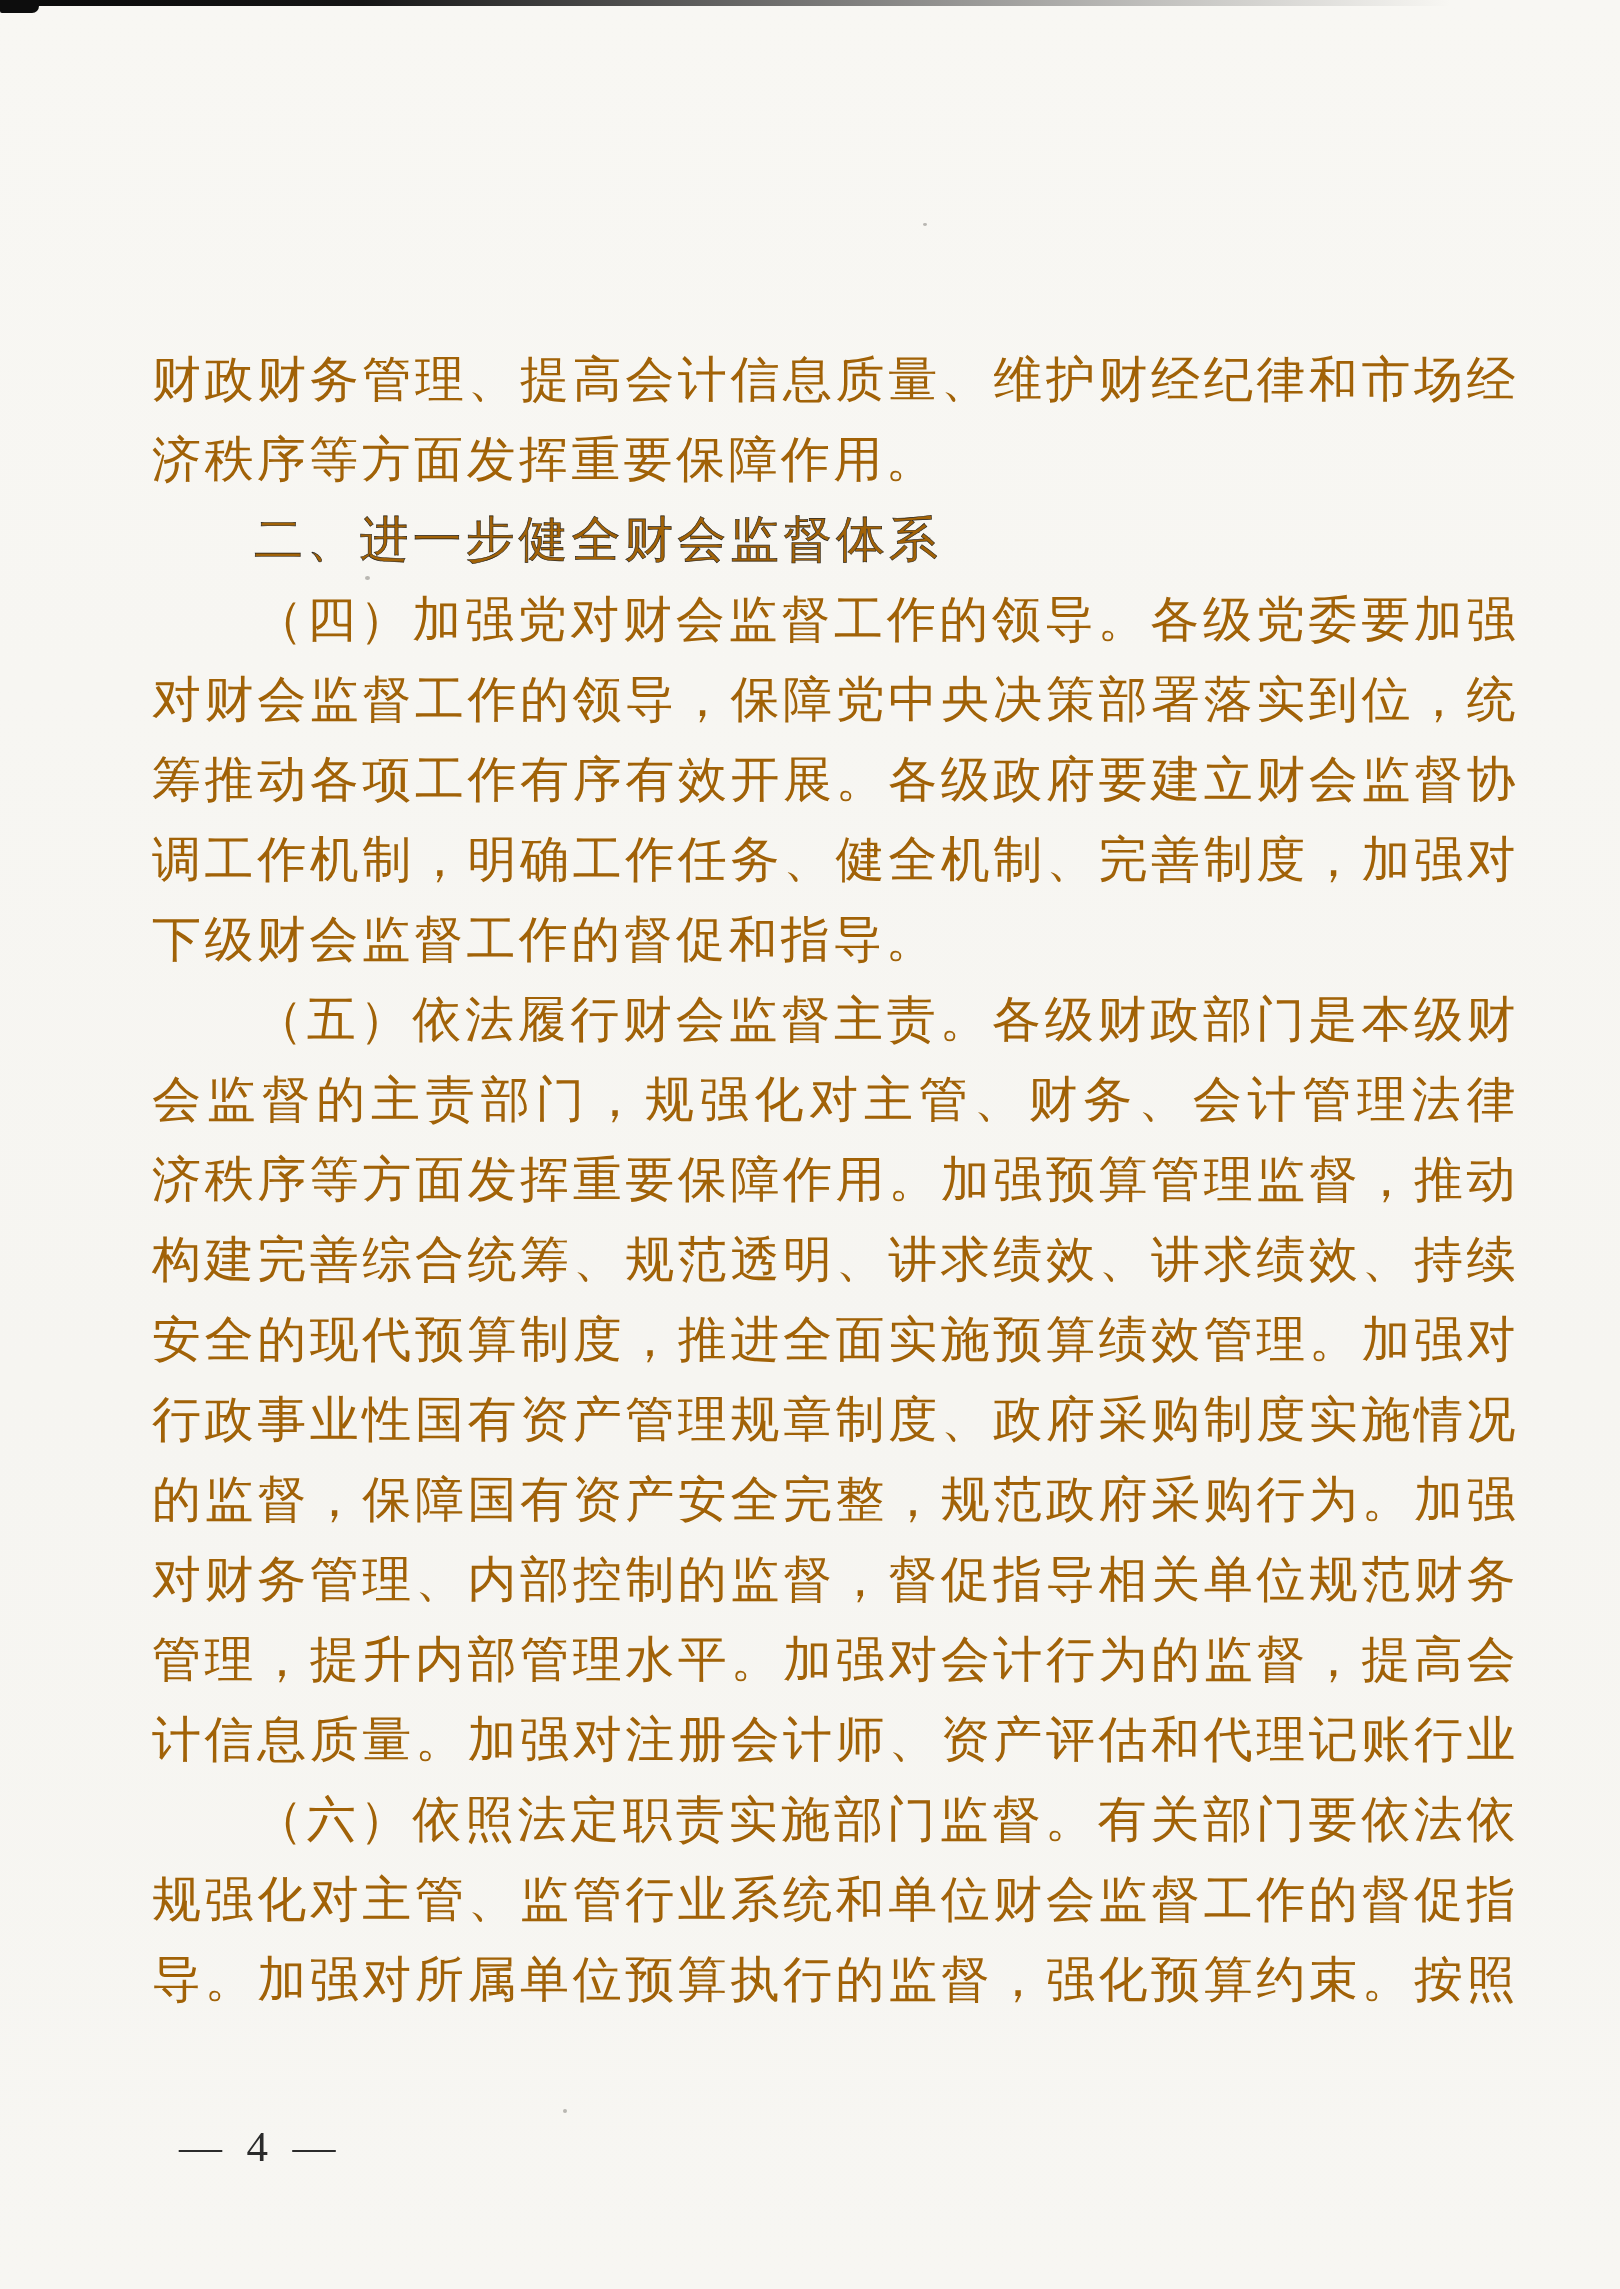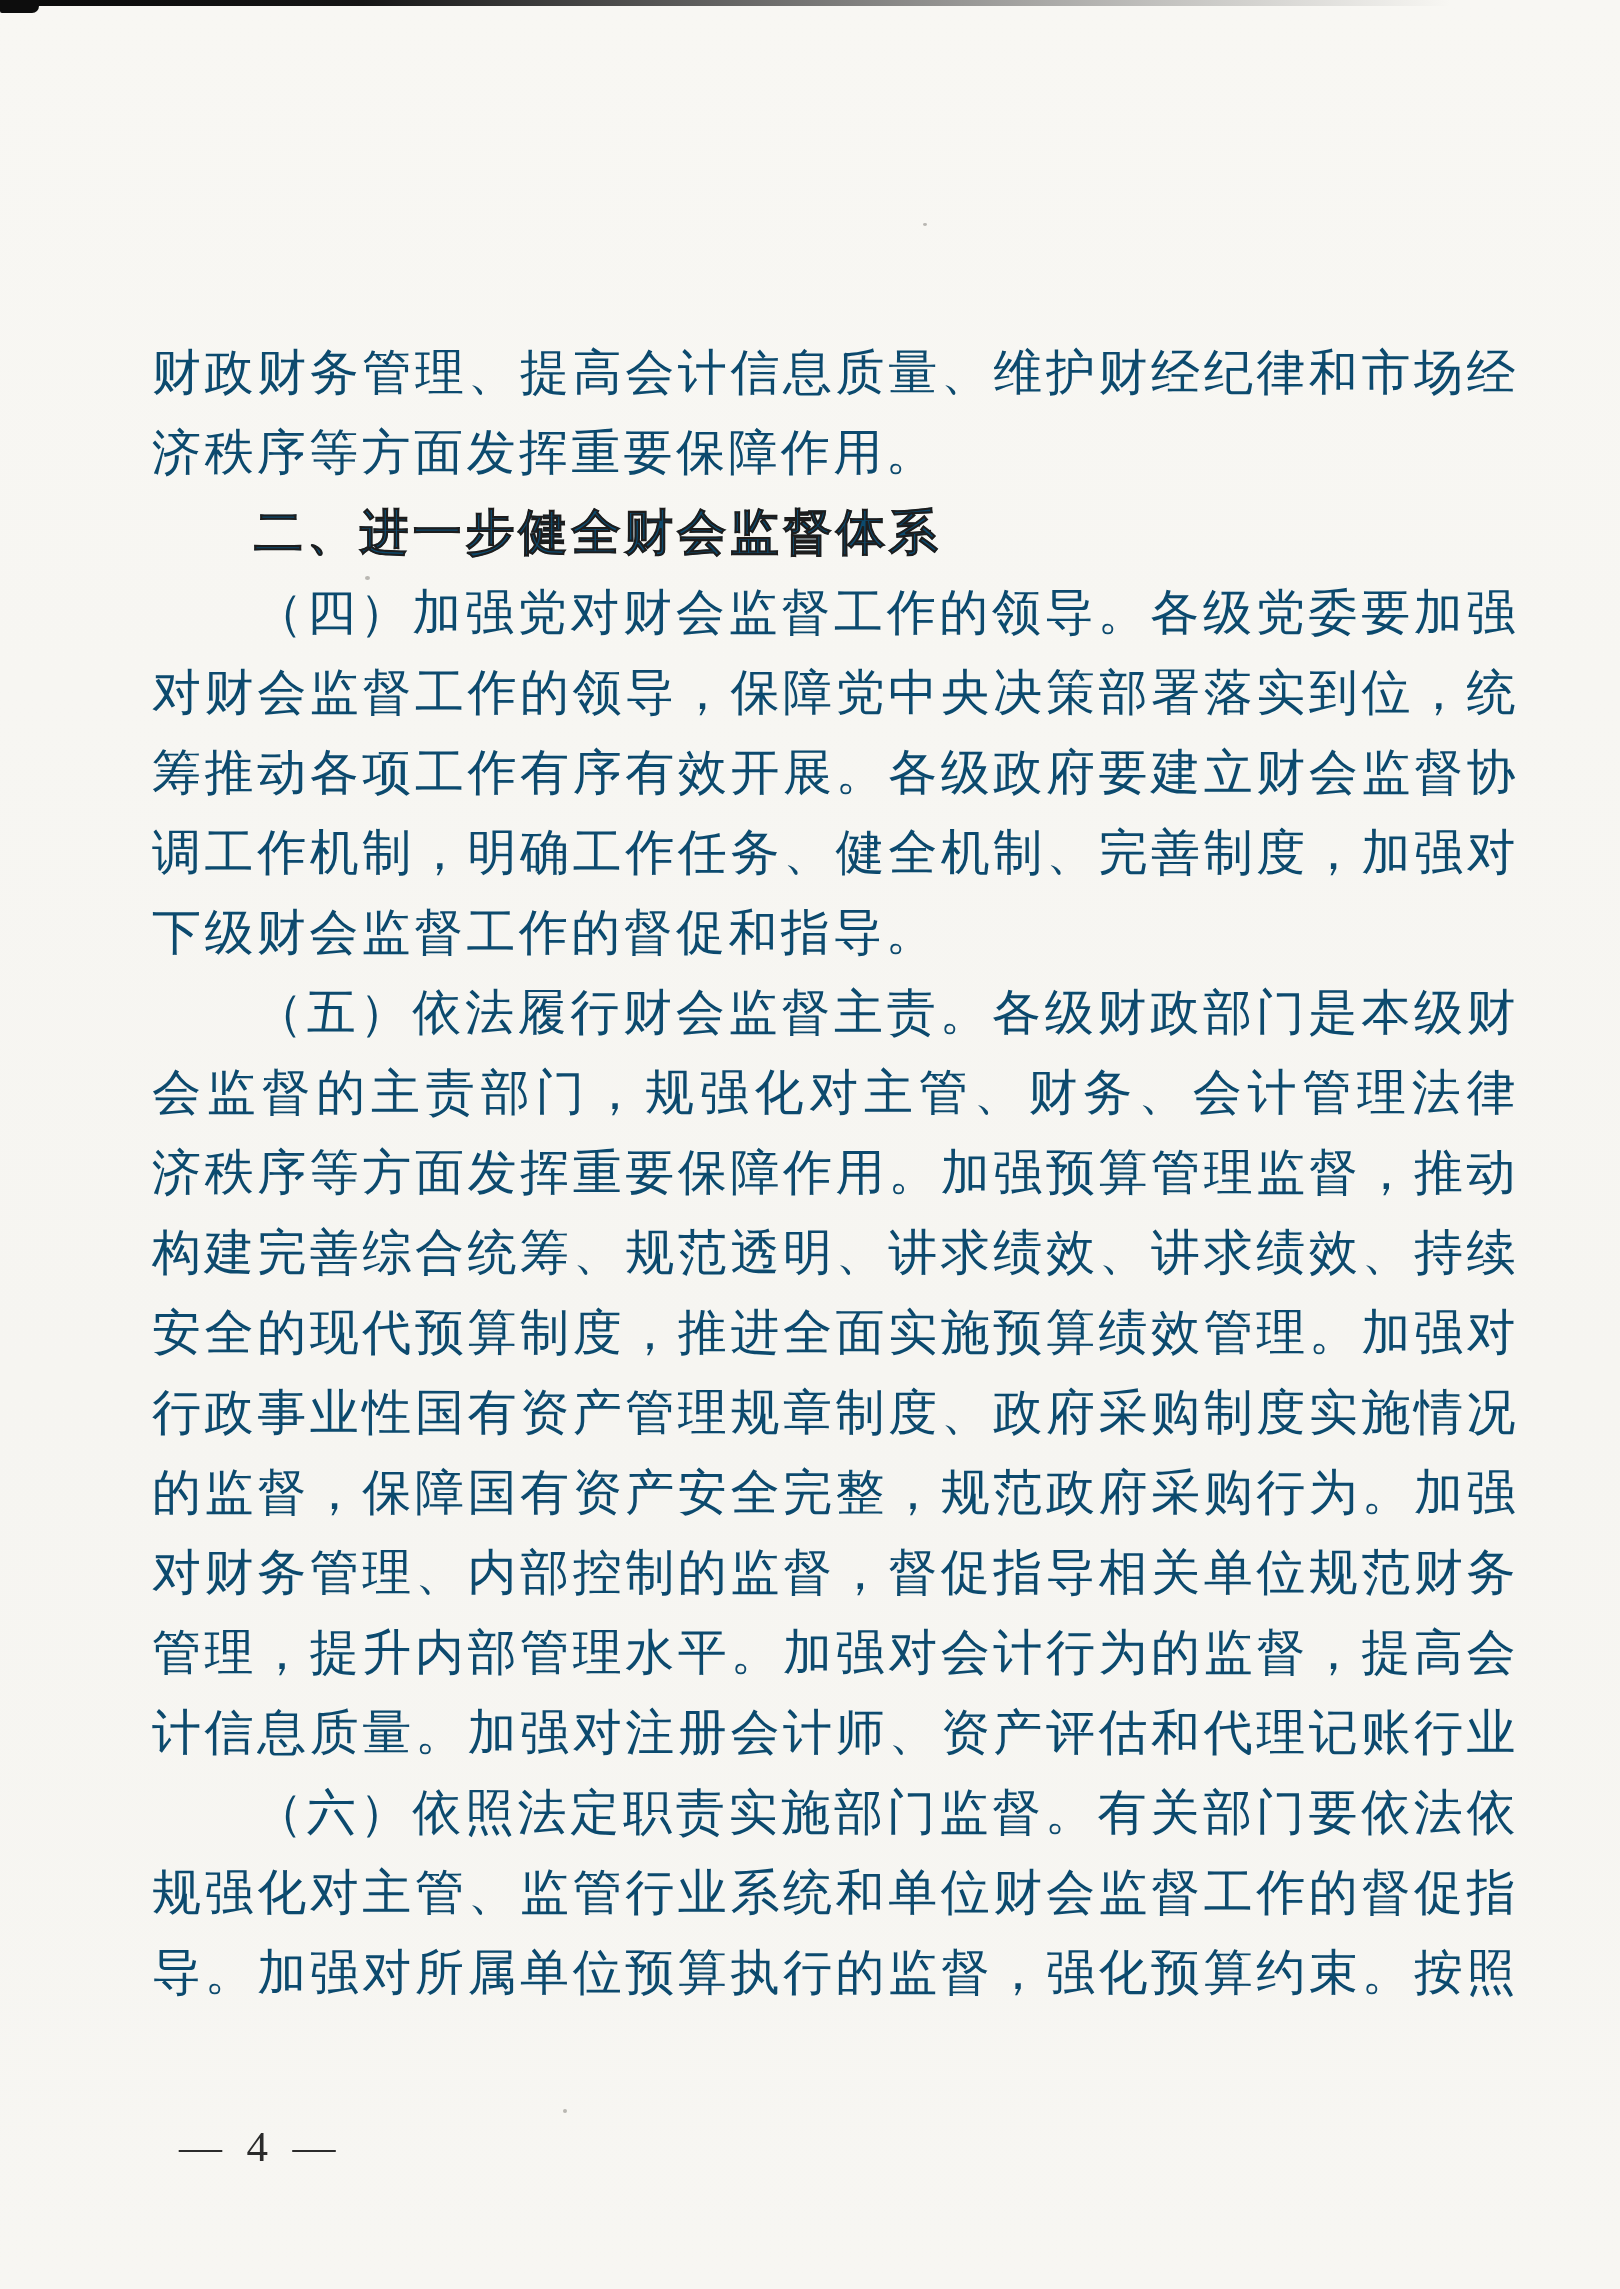--- a/index.html
+++ b/index.html
@@ -28,38 +28,38 @@
   }
   .speck { position: absolute; background: #b9b7b2; border-radius: 50%; }
   .speck.s1 { left: 365px; top: 576px;  width: 4.9px; height: 3.9px; }
   .speck.s2 { left: 923px; top: 223px;  width: 3.9px; height: 2.9px; }
   .speck.s3 { left: 563px; top: 2109px; width: 3.9px; height: 3.9px; }
   .speck.s4 { left: 1290px; top: 1161px; width: 3.9px; height: 2.9px; }
 
   
   .text-block {
     position: absolute;
-    left: 152px; top: 333px; width: 1367px;
-    color: #0c4a6e;
+    left: 152px; top: 340px; width: 1367px;
+    color: #a16207;
   }
   .line {
     height: 80px; line-height: 80px;
     font-size: 49px;
     letter-spacing: 3.4px;
     white-space: nowrap;
     text-justify: inter-character;
   }
   .line.full {
     white-space: normal;
     text-align: justify;
     text-align-last: justify;
   }
   .line.indent { text-indent: 102px; }
   .line.heading {
-    font-weight: 700;
+    font-weight: 400;
     letter-spacing: 3.9px;
     -webkit-text-stroke: 0.6px #1d1d1d;
   }
   .lead { }
 
   .page-number {
     position: absolute;
     left: 179px; top: 2117px;
     font-size: 43px;
     line-height: 59px;

